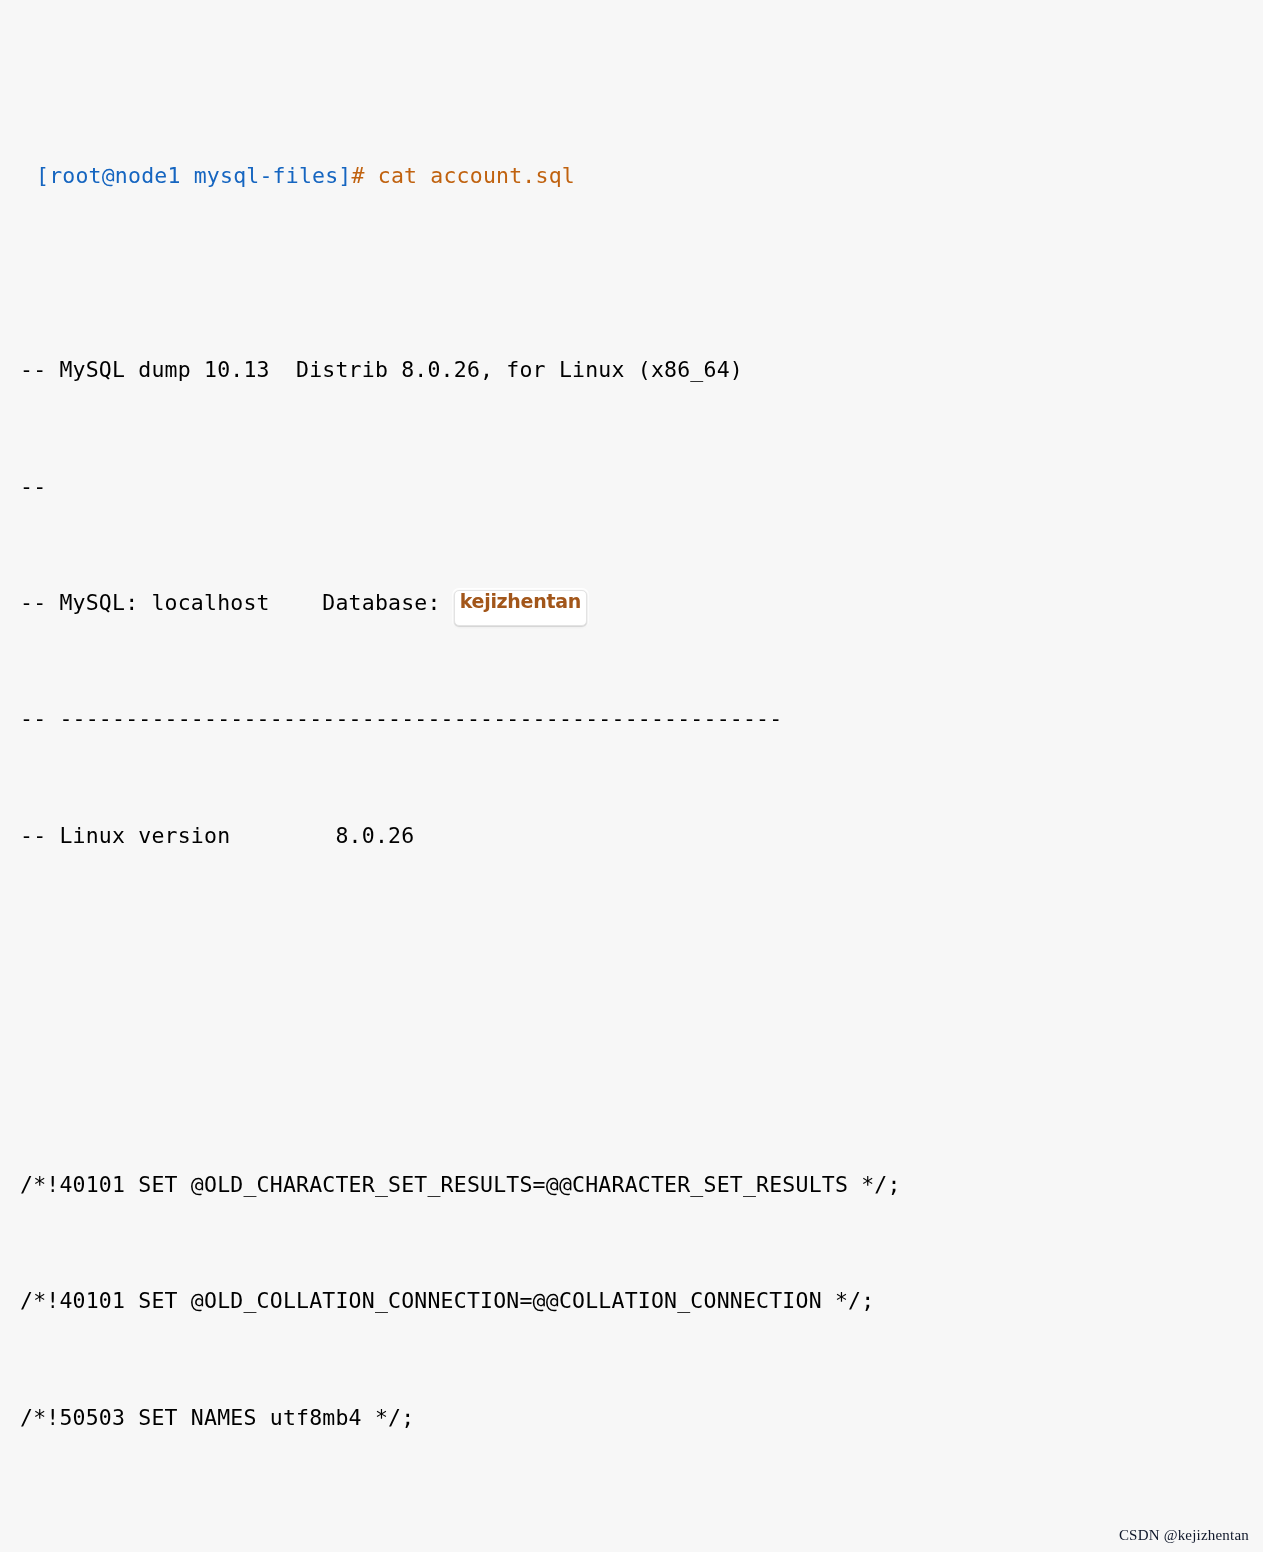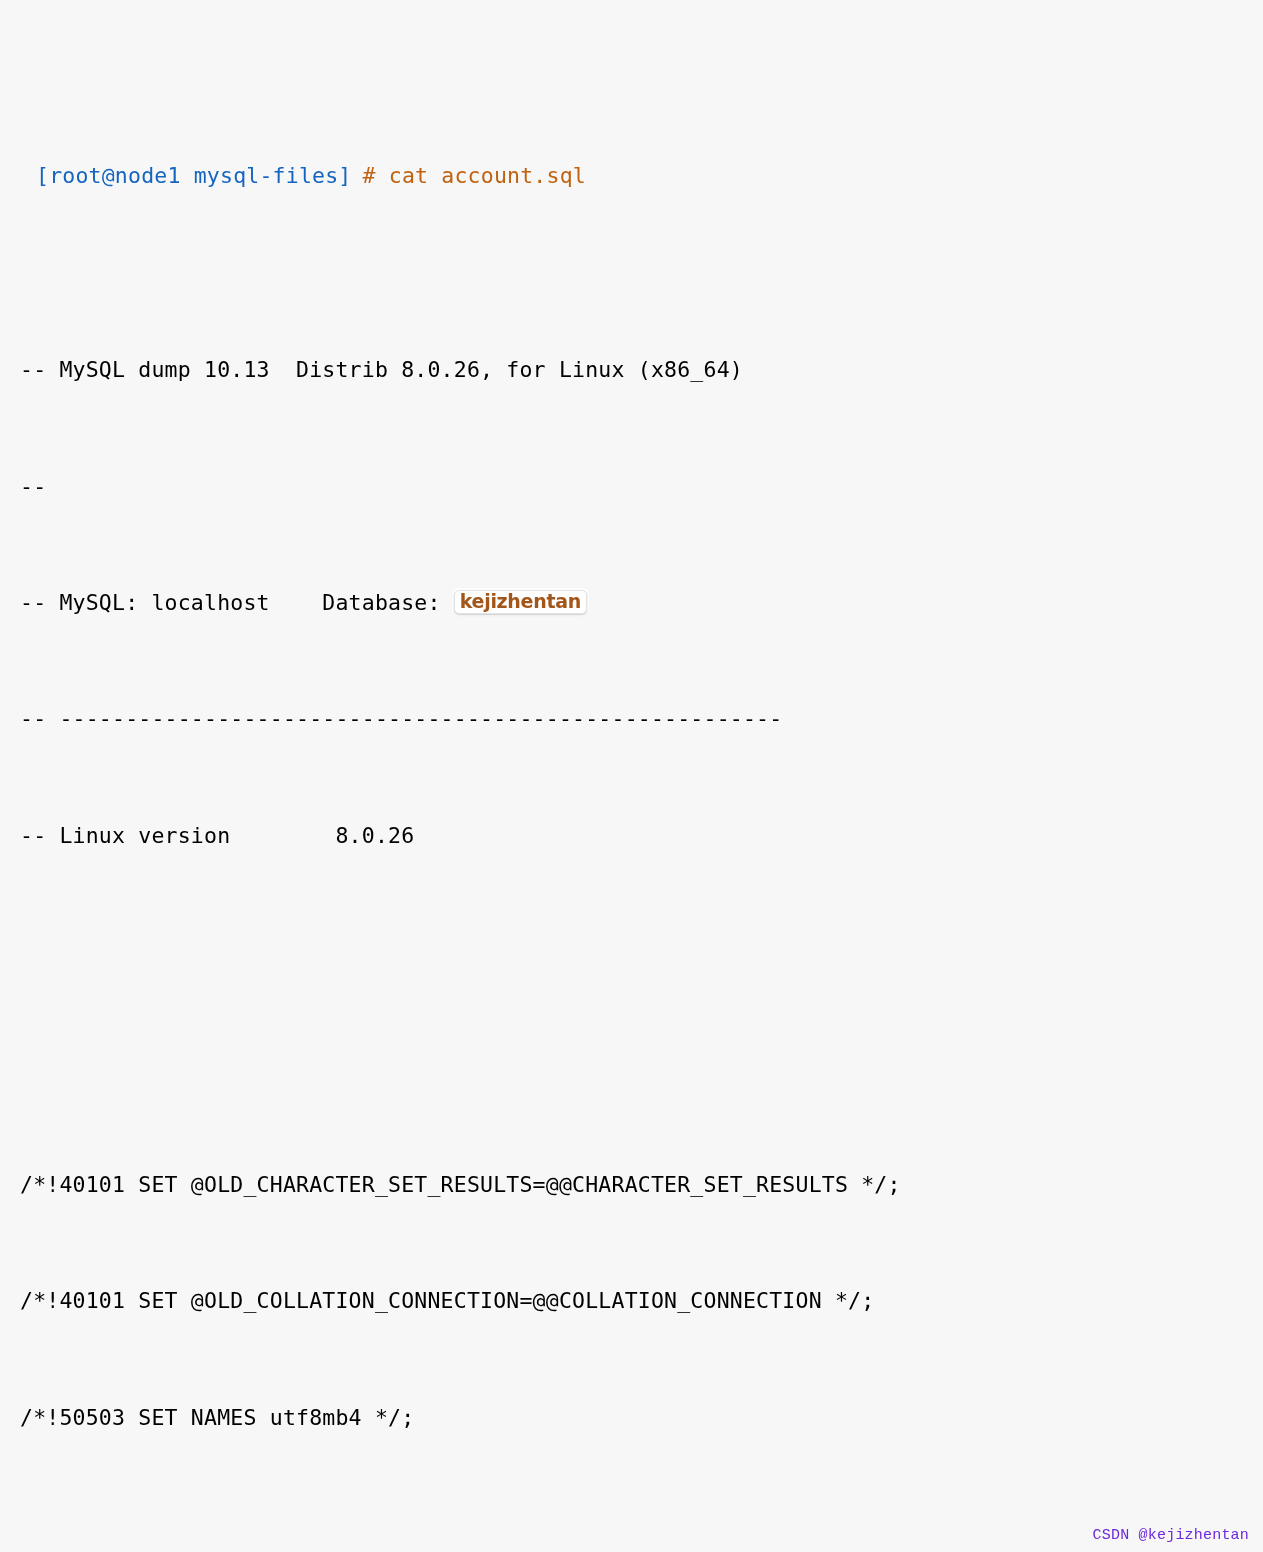--- a/index.html
+++ b/index.html
@@ -32,48 +32,48 @@
     letter-spacing: 0.2px;
     white-space: pre;
   }
   .line {
     white-space: pre;
     height: 38.8px;
     min-height: 38.8px;
   }
   
   .c-prompt   { color: #1565c0; margin-left: 16px; }
-  .c-cmd      { color: #c0620f; margin-left: 11px; }
+  .c-cmd      { color: #c0620f; }
   .c-comment  { color: #000000; }
 
   
   .db-name {
     color: #a2561a;
     font-family: "DejaVu Sans", "Liberation Sans", sans-serif;
     font-weight: bold;
     font-size: 19px;
     letter-spacing: -0.3px;
-    padding: 1px 5px 2px 5px;
+    padding: 1px 5px 14px 5px;
     border-radius: 5px;
     background: #ffffff;
     border: 1px solid #e3e3e3;
     box-shadow: 0 1px 2px rgba(0,0,0,0.22),
                 0 0 0 2px rgba(255,255,255,0.95);
     text-shadow: 0 0 1px #ffffff;
     display: inline-block;
     line-height: 1;
     position: relative;
     top: -2px;
   }
   .watermark {
     position: absolute;
     right: 14px;
     bottom: 8px;
-    color: #6d28d9;
-    font-family: Liberation Mono, monospace;
+    color: #0f172a;
+    font-family: Liberation Serif, serif;
     font-size: 15px;
     letter-spacing: 0.2px;
     user-select: none;
   }
 </style>
 </head>
 <body>
 
 <div id="terminal">
   <div class="code-block">

